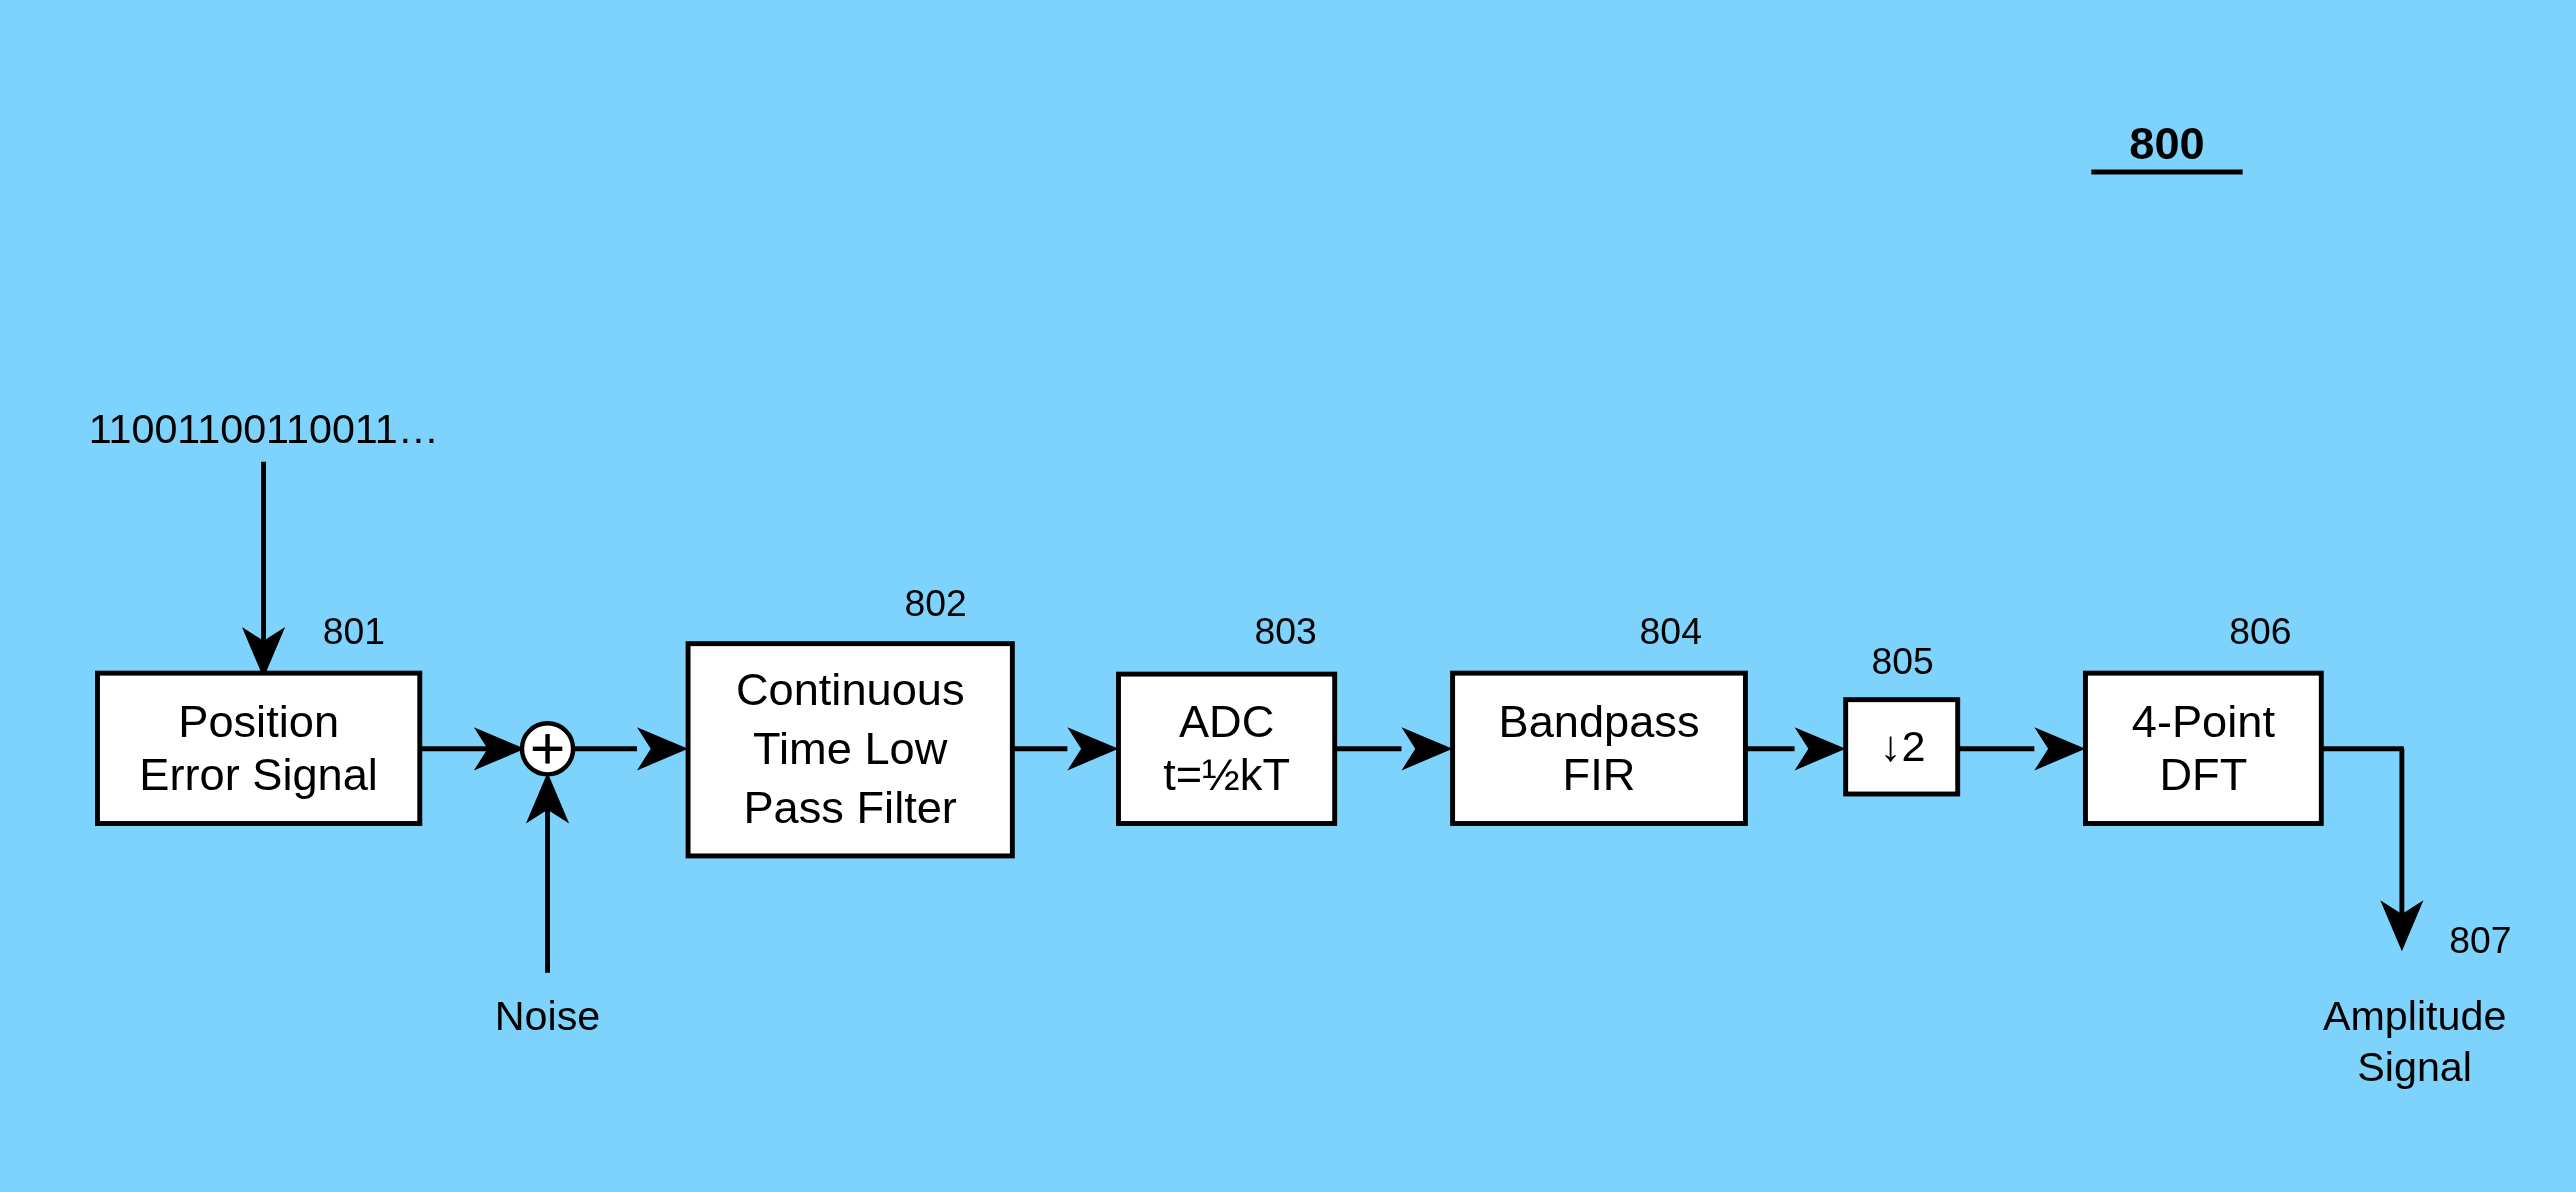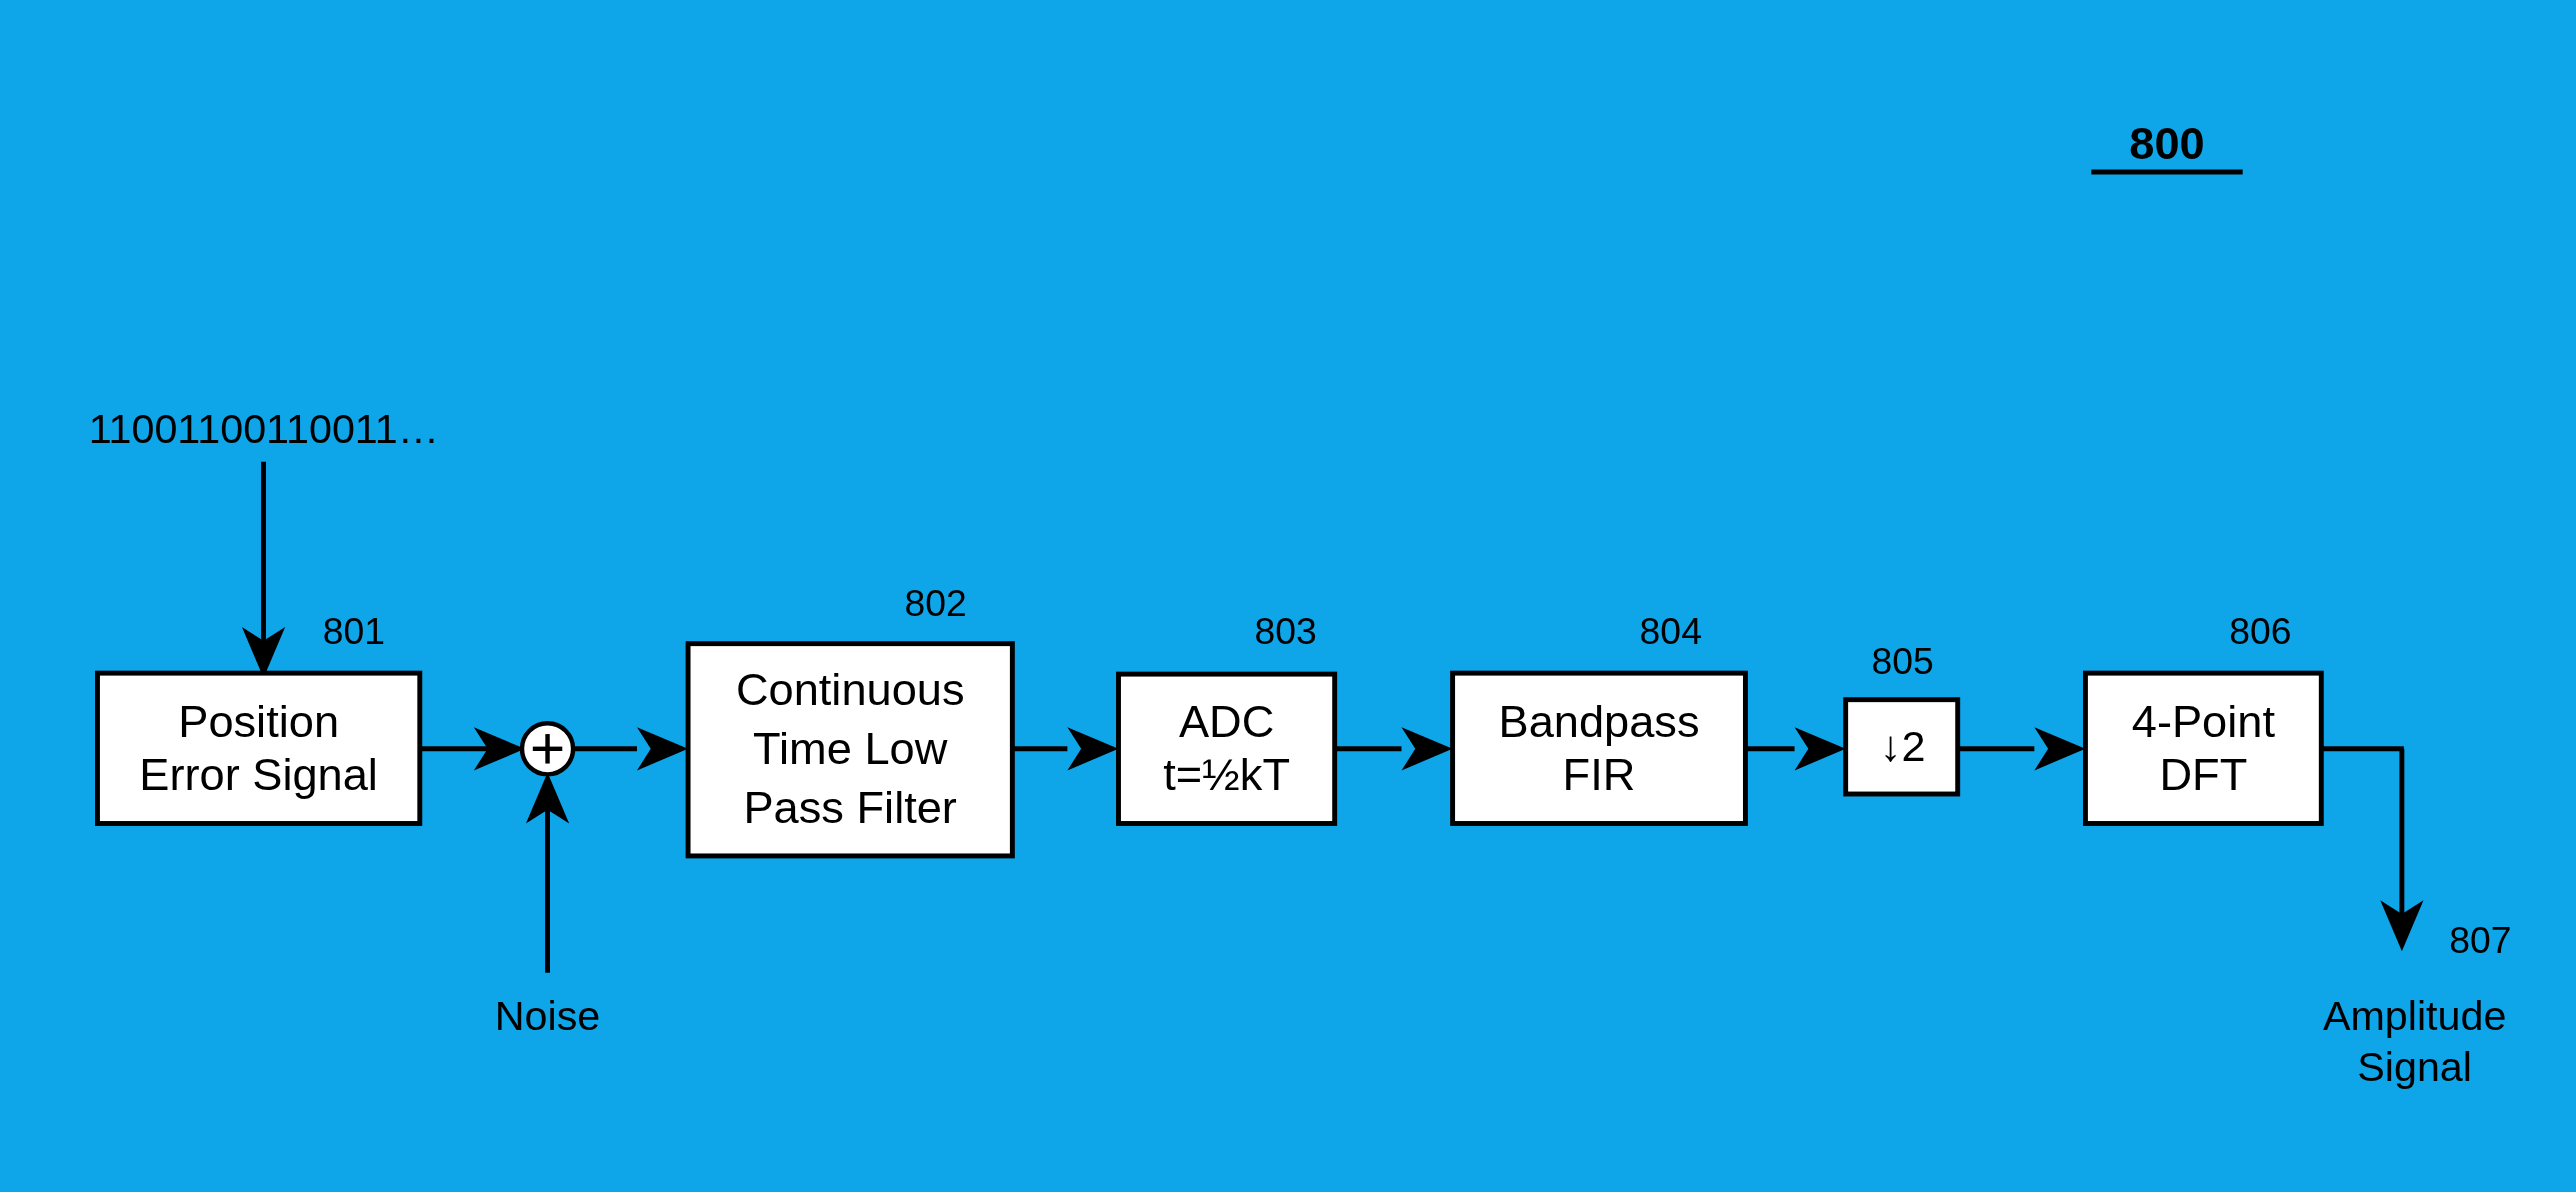--- a/index.html
+++ b/index.html
@@ -4,21 +4,21 @@
 <style>
   html, body {
     margin: 0;
     padding: 0;
     background: #ffffff;
   }
   #canvas {
     position: relative;
     width: 2576px;
     height: 1192px;
-    background: #0ea5e9;
+    background: #7dd3fc;
     font-family: "Liberation Sans", sans-serif;
     overflow: hidden;
   }
   svg#diagram {
     position: absolute;
     left: 0;
     top: 0;
     width: 2576px;
     height: 1192px;
   }

